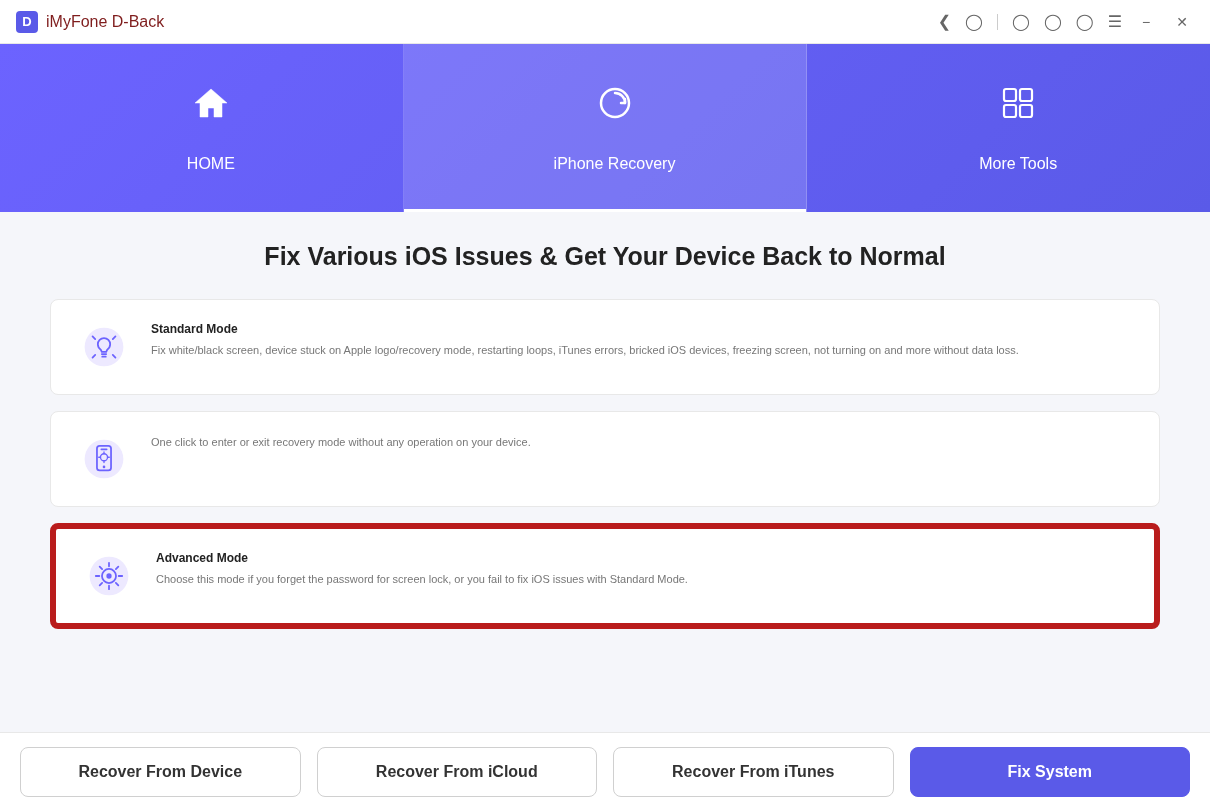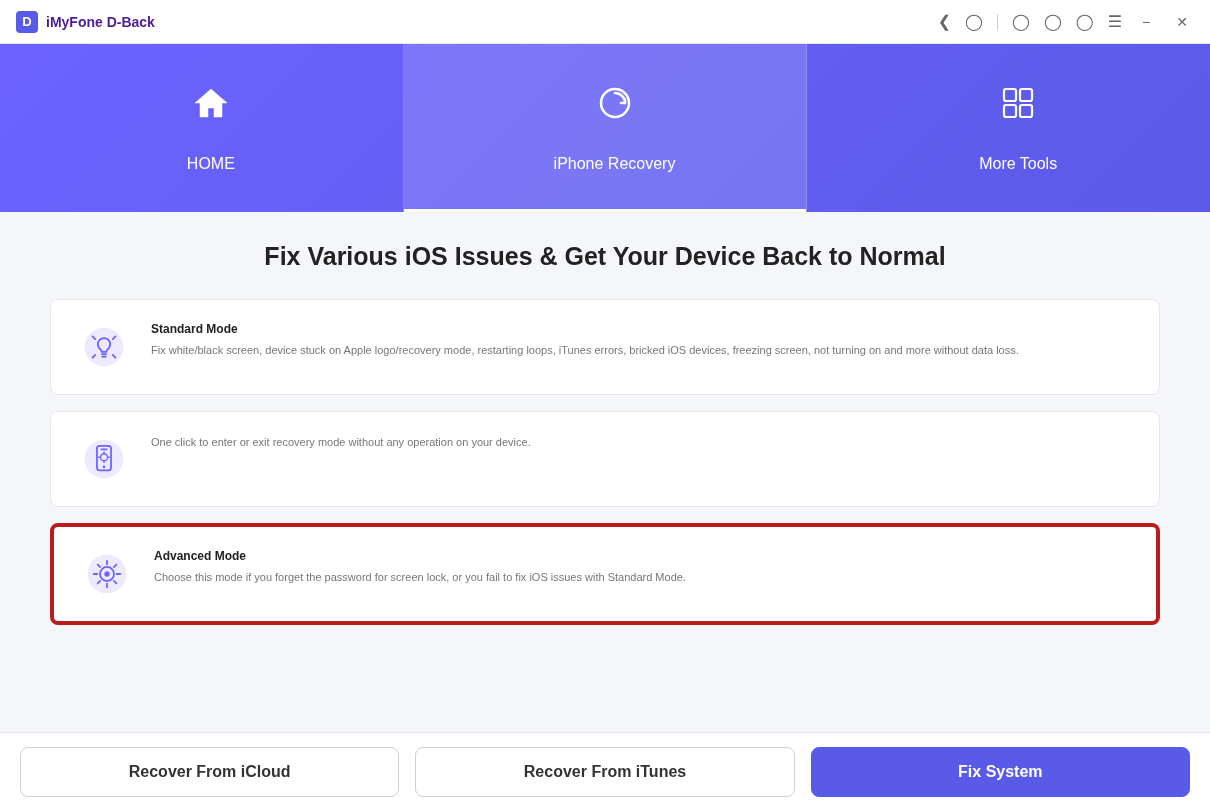--- a/index.html
+++ b/index.html
@@ -33,23 +33,23 @@
       background: #5a5ae8;
       border-radius: 4px;
       display: flex;
       align-items: center;
       justify-content: center;
       color: white;
       font-weight: bold;
       font-size: 13px;
     }
     .app-title {
-      font-size: 14px;
-      color: #4c1d95;
-      font-weight: 700;
+      font-size: 16px;
+      color: #7f1d1d;
+      font-weight: 400;
     }
     .title-bar-right {
       display: flex;
       align-items: center;
       gap: 14px;
     }
     .title-bar-icon {
       color: #666;
       font-size: 16px;
       cursor: pointer;
@@ -130,21 +130,21 @@
       border-radius: 8px;
       border: 1px solid #e8e8e8;
       padding: 22px 28px;
       display: flex;
       align-items: flex-start;
       gap: 22px;
       margin-bottom: 16px;
       cursor: pointer;
     }
     .mode-card.selected {
-      border: 4px solid #b91c1c;
+      border: 6px solid #b91c1c;
     }
     .mode-card-icon {
       width: 50px;
       height: 50px;
       display: flex;
       align-items: center;
       justify-content: center;
       flex-shrink: 0;
     }
     .mode-card-icon svg {
@@ -298,16 +298,17 @@
       </svg>
     </div>
     <div class="mode-card-content">
       <div class="mode-card-title">Advanced Mode</div>
       <div class="mode-card-desc">Choose this mode if you forget the password for screen lock, or you fail to fix iOS issues with Standard Mode.</div>
     </div>
   </div>
 </div>
 
 <div class="bottom-bar">
+  <button class="bottom-btn">Recover From Device</button>
   <button class="bottom-btn">Recover From iCloud</button>
   <button class="bottom-btn">Recover From iTunes</button>
   <button class="bottom-btn primary">Fix System</button>
 </div>
 
 </body></html>

